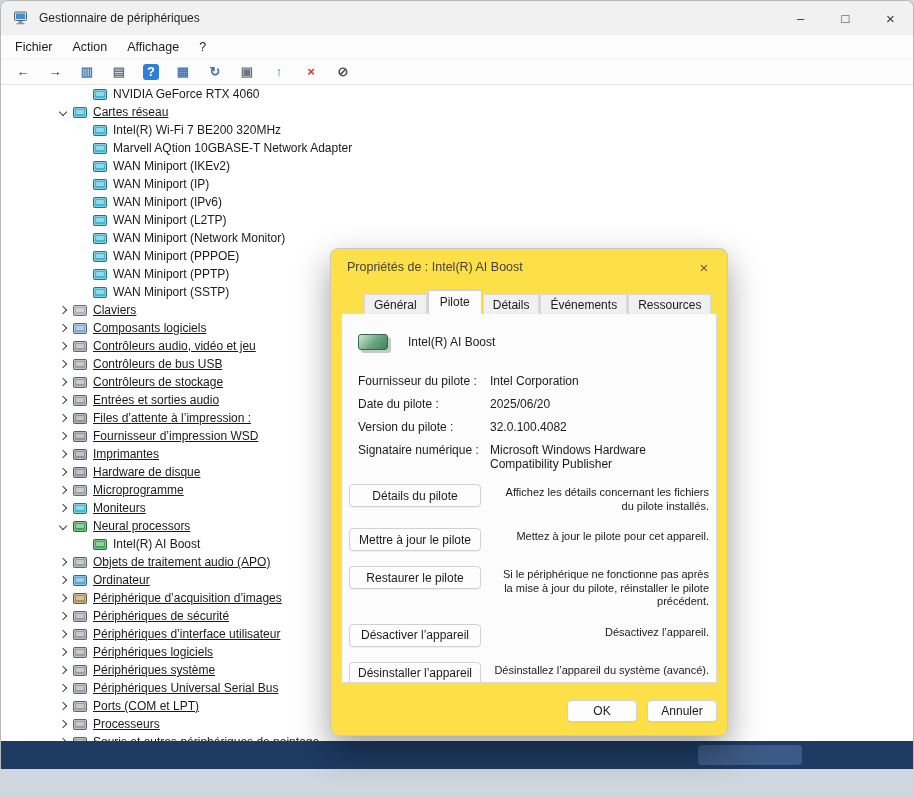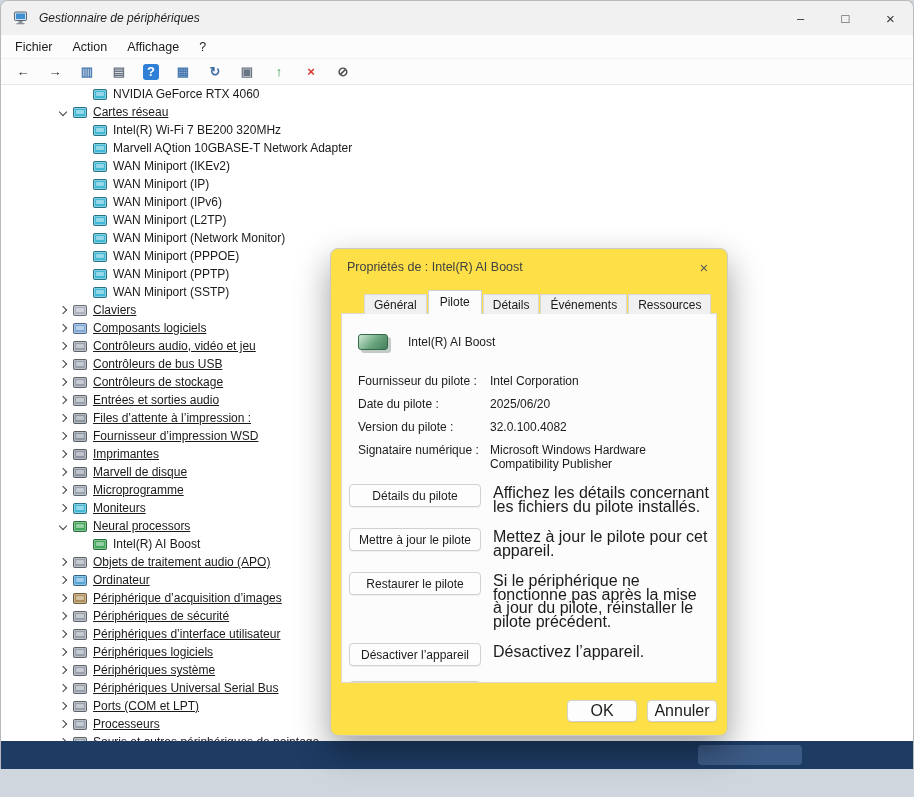--- a/index.html
+++ b/index.html
@@ -13,21 +13,21 @@
   .window {
     position: absolute; left:0; top:0; width:914px; height:769px;
     background:#ffffff; border:1px solid #b9b9b9; border-bottom:none;
     border-radius: 8px 8px 0 0; overflow:hidden;
   }
   .titlebar {
     height:34px; background:#f1f1f1; display:flex; align-items:center;
     padding-left:12px; position:relative;
   }
   .app-icon { width:16px; height:16px; margin-right:10px; display:inline-block; }
-  .title-text { font-size:12px; color:#1f1f1f;font-style:italic; }
+  .title-text { font-size:12px; color:#1f1f1f; }
   .win-controls { position:absolute; right:0; top:0; height:34px; display:flex; }
   .wc { width:45px; height:34px; border:none; background:transparent; font-size:13px;
         color:#333; display:flex; align-items:center; justify-content:center; cursor:default;
         font-family:"Liberation Sans", sans-serif;}
   .wc.close { font-size:15px; }
   
   .menubar { height:24px; background:#fcfcfc; display:flex; align-items:stretch; padding-left:4px;
              border-bottom:1px solid #f2f2f2; }
   .menuitem { border:none; background:transparent; font-size:12.5px; color:#1c1c1c;
               padding:0 10px; font-family:"Liberation Sans", sans-serif; }
@@ -79,23 +79,23 @@
   .dev-name { font-size:12px; color:#1b1b1b; }
   .fields { margin:24px 0 0 16px; }
   .frow { display:flex; margin-bottom:9px; font-size:12px; }
   .flabel { width:132px; flex:none; color:#1b1b1b; }
   .fvalue { width:218px; color:#1b1b1b; line-height:14px; }
   .actions { margin-top:13px; padding-left:7px; }
   .arow { display:flex; align-items:flex-start; margin-bottom:15px; }
   .act-btn { width:132px; height:23px; flex:none; font-size:12px; color:#1b1b1b;
              background:#fdfdfd; border:1px solid #d1d1d1; border-radius:4px;
              box-shadow:0 1px 0 rgba(0,0,0,.05); font-family:"Liberation Sans", sans-serif;text-align:center; }
-  .act-desc { margin-left:12px; width:216px; font-size:16px; color:#1b1b1b; line-height:13.5px; padding-top:2px; }
+  .act-desc { margin-left:12px; width:216px; font-size:11px; color:#1b1b1b; line-height:13.5px; padding-top:2px;text-align:right; }
   .dlg-buttons { position:absolute; right:10px; bottom:13px; display:flex; gap:10px; }
-  .dlg-btn { width:70px; height:22px; font-size:16px; color:#1b1b1b; background:#fdfdfd;
+  .dlg-btn { width:70px; height:22px; font-size:12px; color:#1b1b1b; background:#fdfdfd;
              border:1px solid #d1d1d1; border-radius:4px; box-shadow:0 1px 0 rgba(0,0,0,.05);
              font-family:"Liberation Sans", sans-serif; }
   
   .taskbar { position:absolute; left:0; bottom:0; width:914px; height:28px; }
   .taskbar-widget { position:absolute; left:697px; top:4px; width:104px; height:20px; border-radius:4px; }
 </style>
 </head>
 <body>
 
 <div class="screen">
@@ -301,21 +301,21 @@
 
         <div class="trow ind-1">
           <span class="chev exp-right"></span>
           <span class="devicon" style="background: rgb(141, 150, 161);"></span>
           <span class="tlabel">Imprimantes</span>
         </div>
 
         <div class="trow ind-1">
           <span class="chev exp-right"></span>
           <span class="devicon" style="background: rgb(141, 150, 161);"></span>
-          <span class="tlabel">Marvell de disque</span>
+          <span class="tlabel">Hardware de disque</span>
         </div>
 
         <div class="trow ind-1">
           <span class="chev exp-right"></span>
           <span class="devicon" style="background: rgb(154, 164, 174);"></span>
           <span class="tlabel">Microprogramme</span>
         </div>
 
         <div class="trow ind-1">
           <span class="chev exp-right"></span>

